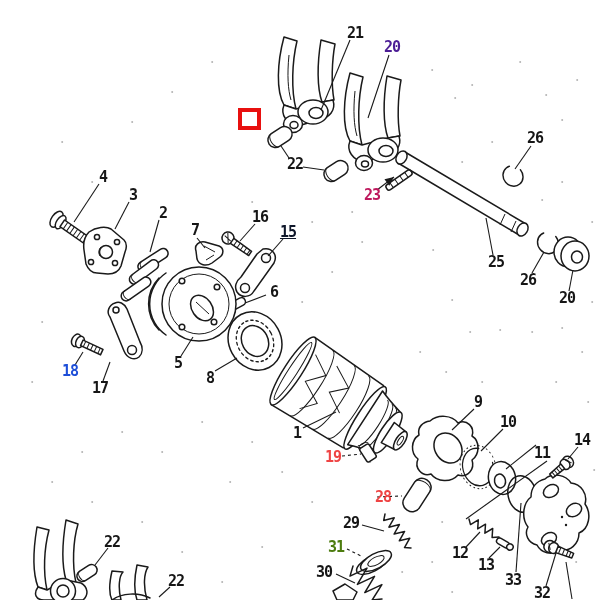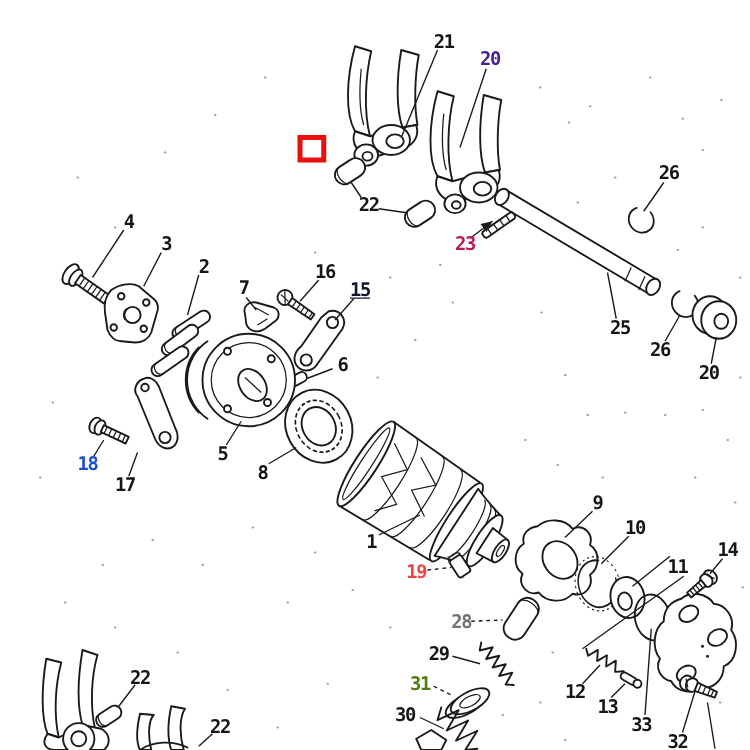--- a/index.html
+++ b/index.html
@@ -350,21 +350,21 @@
       <div class="part-label" style="left: 297px; top: 433px; color: rgb(22, 22, 22);">1</div>
       <div class="part-label" style="left: 333px; top: 457px; color: #ef4444;">19</div>
       <div class="part-label" style="left: 478px; top: 402px; color: rgb(22, 22, 22);">9</div>
       <div class="part-label" style="left: 508px; top: 422px; color: rgb(22, 22, 22);">10</div>
       <div class="part-label" style="left: 542px; top: 453px; color: rgb(22, 22, 22);">11</div>
       <div class="part-label" style="left: 582px; top: 440px; color: rgb(22, 22, 22);">14</div>
       <div class="part-label" style="left: 460px; top: 553px; color: rgb(22, 22, 22);">12</div>
       <div class="part-label" style="left: 486px; top: 565px; color: rgb(22, 22, 22);">13</div>
       <div class="part-label" style="left: 513px; top: 580px; color: rgb(22, 22, 22);">33</div>
       <div class="part-label" style="left: 542px; top: 593px; color: rgb(22, 22, 22);">32</div>
-      <div class="part-label" style="left: 369px; top: 497px; color: #737373;">28</div>
+      <div class="part-label" style="left: 383px; top: 497px; color: #ef4444;">28</div>
       <div class="part-label" style="left: 351px; top: 523px; color: rgb(22, 22, 22);">29</div>
       <div class="part-label" style="left: 336px; top: 547px; color: #4d7c0f;">31</div>
       <div class="part-label" style="left: 324px; top: 572px; color: rgb(22, 22, 22);">30</div>
       <div class="part-label" style="left: 112px; top: 542px; color: rgb(22, 22, 22);">22</div>
       <div class="part-label" style="left: 176px; top: 581px; color: rgb(22, 22, 22);">22</div>
     </div>
 
 <div id="highlight-box" style="left: 238px; top: 108px; width: 23px; height: 22px; border: 4px solid rgb(232, 16, 15);"></div>
 
 </div>

